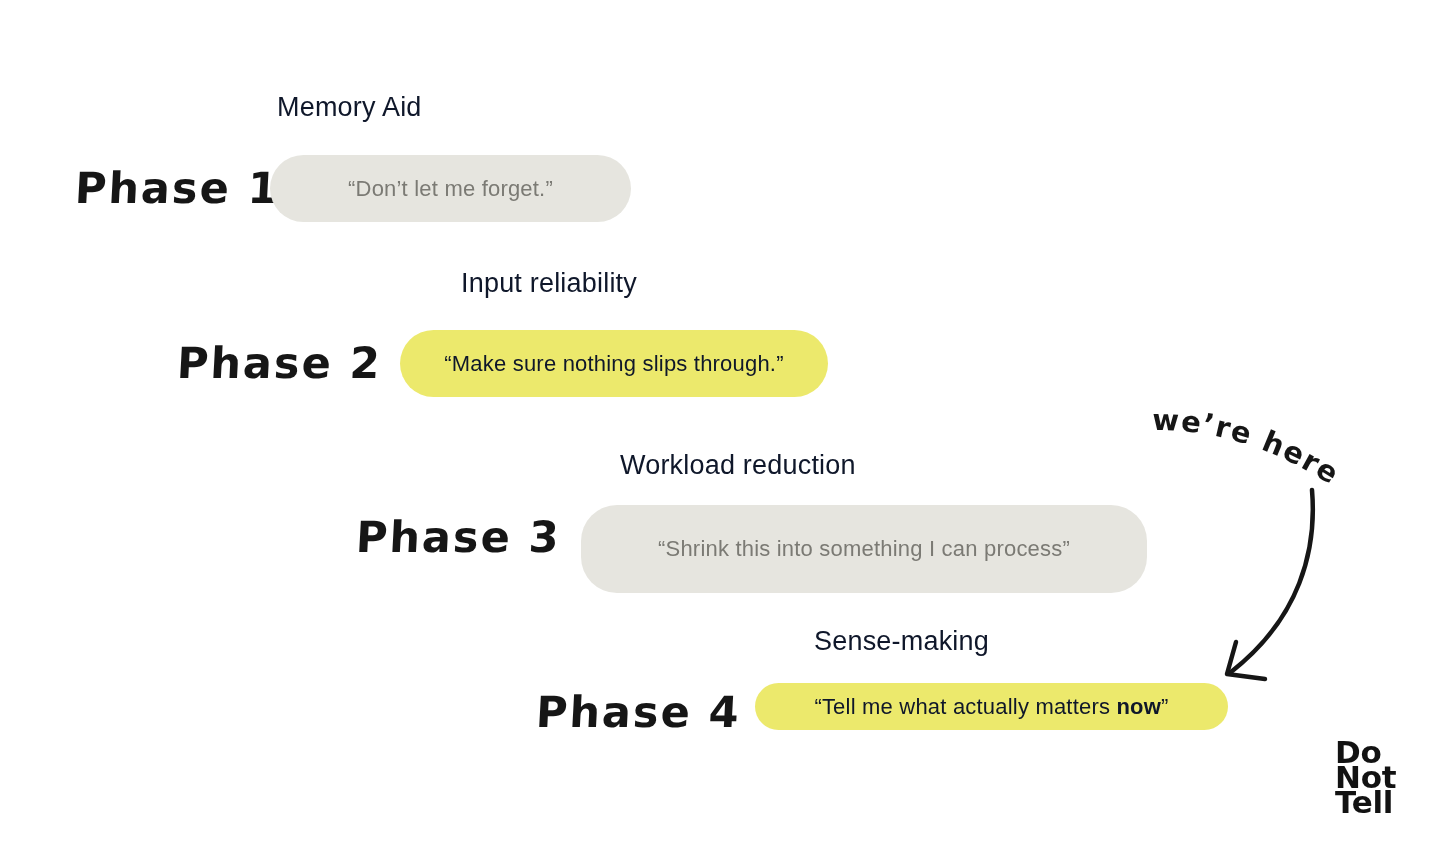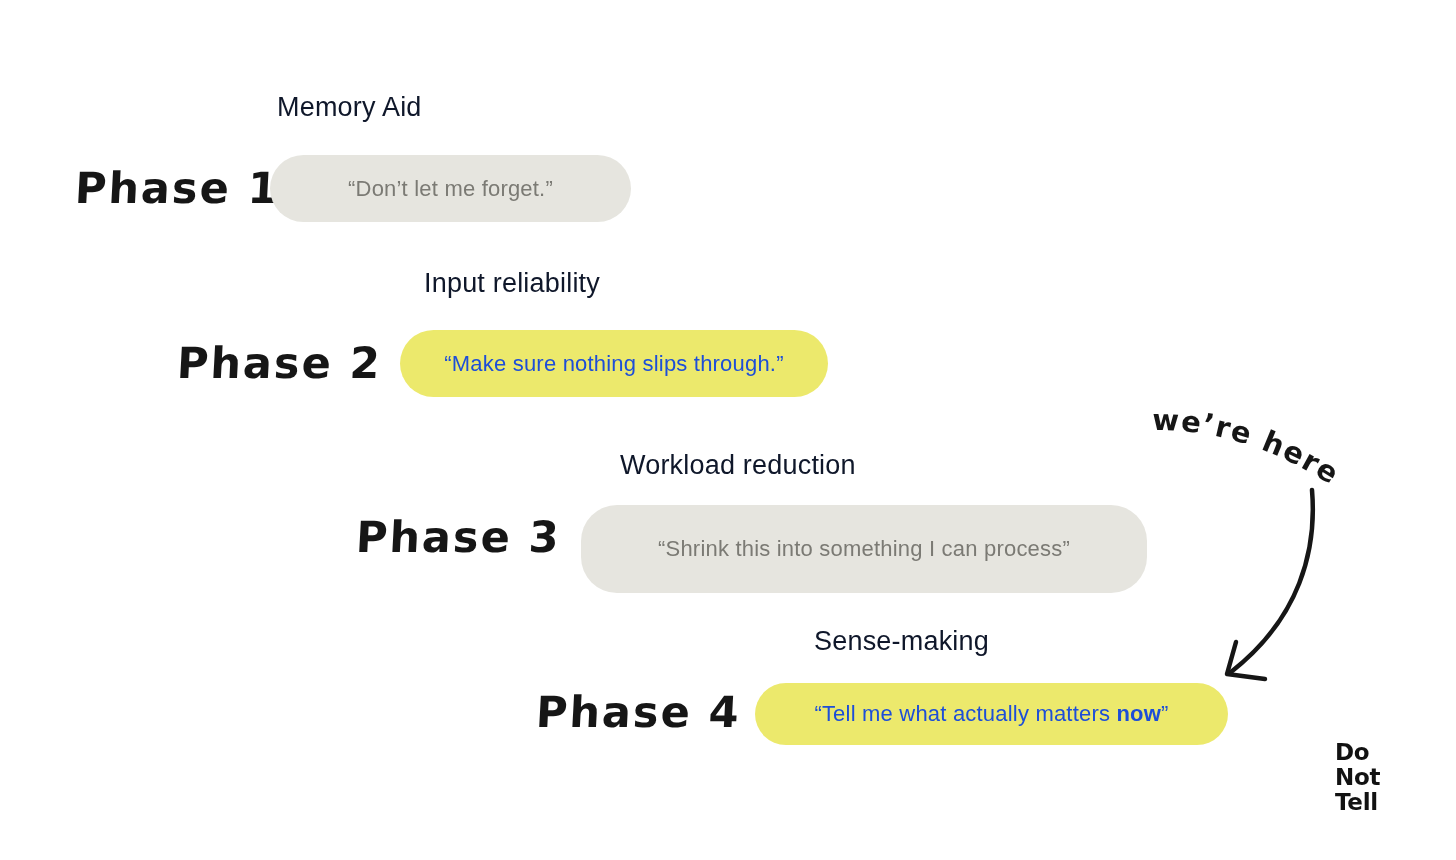--- a/index.html
+++ b/index.html
@@ -43,39 +43,39 @@
     display: flex;
     align-items: center;
     justify-content: center;
     font-size: 22px;
     font-weight: 500;
     letter-spacing: 0.2px;
     white-space: nowrap;
     text-align: right;
   }
   .pill.gray   { background: #e6e5df; color: #7b7a74; }
-  .pill.yellow { background: #ece96c; color: #1d4ed8; }
+  .pill.yellow { background: #ece96c; color: #0f172a; }
   .pill .bold  { font-weight: 700; }
 
   
   .p1n { left: 75px;  top: 163px; }
   .p1t { left: 277px; top: 92px;  }
   .p1p { left: 270px; top: 155px; width: 361px; height: 67px; }
   
   .p2n { left: 177px; top: 338px; }
-  .p2t { left: 424px; top: 268px; }
+  .p2t { left: 461px; top: 268px; }
   .p2p { left: 400px; top: 330px; width: 428px; height: 67px; }
   
   .p3n { left: 356px; top: 512px; }
   .p3t { left: 620px; top: 450px; }
   .p3p { left: 581px; top: 505px; width: 566px; height: 88px; }
   
   .p4n { left: 536px; top: 687px; }
   .p4t { left: 814px; top: 626px; }
-  .p4p { left: 755px; top: 683px; width: 473px; height: 62px; }
+  .p4p { left: 755px; top: 683px; width: 473px; height: 47px; }
 
   
   .annotation-svg {
     position: absolute;
     left: 1100px;
     top: 380px;
     width: 270px;
     height: 330px;
     overflow: visible;
   }
@@ -87,21 +87,21 @@
     fill: #161616;
   }
 
   
   .logo {
     position: absolute;
     left: 1335px;
     top: 740px;
     font-family: "DejaVu Sans", sans-serif;
     font-weight: 800;
-    font-size: 23px;
+    font-size: 31px;
     line-height: 25px;
     letter-spacing: -0.3px;
     color: #121212;
     white-space: nowrap;
   }
 </style>
 </head>
 <body>
 
 <div class="canvas">

